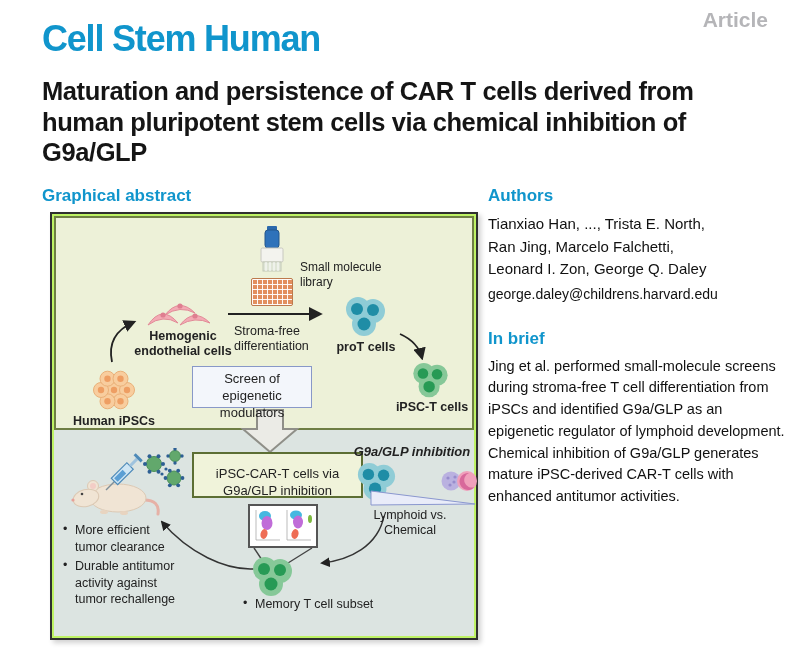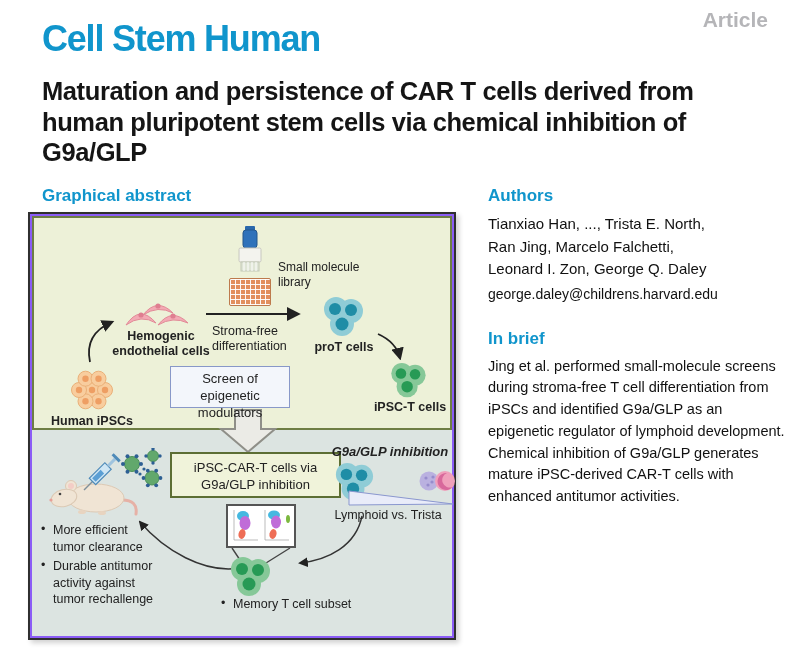--- a/index.html
+++ b/index.html
@@ -16,39 +16,39 @@
 
   
   .rightcol { position:absolute; left:488px; top:186px; width:302px; color:#111; }
   .authors-block { margin-top:7px; font-size:15px; line-height:1.5; }
   .corr-head { margin-top:28px; }
   .email { margin-top:5px; font-size:14px; }
   .brief-head { margin-top:27px; }
   .brief-text { margin-top:7px; font-size:14.5px; line-height:1.5; }
 
   
-  .figure { position:absolute; left:28px; top:212px; width:428px; height:428px;
-            border:2px solid #2f2f2f; background:#8b5cf6; padding:2px;
+  .figure { position:absolute; left:50px; top:212px; width:428px; height:428px;
+            border:2px solid #2f2f2f; background:#bef264; padding:2px;
             box-shadow:3px 3px 5px rgba(0,0,0,0.18); }
   .fig-inner { position:relative; width:420px; height:420px; }
   .panel-top { position:absolute; left:0; top:0; width:420px; height:214px;
                background:#edf1d8; border:2px solid #6e7e44; z-index:1; }
   .panel-bottom { position:absolute; left:0; top:214px; width:420px; height:206px;
                   background:#dce4e1; z-index:1; }
   .overlay { position:absolute; left:0; top:0; width:420px; height:420px; z-index:2; pointer-events:none; }
   .fig-item { position:absolute; z-index:3; color:#222; }
 
   .lbl { font-size:12px; line-height:1.22; }
   .lbl-b { font-size:12.5px; font-weight:bold; line-height:1.2; }
   .ctr { text-align:center; }
 
   .screen-box { left:138px; top:150px; width:120px; height:42px; background:#f3f6fb;
                 border:1.5px solid #8898c8; font-size:13px; line-height:1.3; text-align:center; padding-top:4px; }
   .car-box { left:138px; top:236px; width:171px; height:46px; background:#f0f3da;
-             border:2px solid #5c6e33; font-size:13px; line-height:1.3; text-align:center; padding-top:6px; }
+             border:2px solid #5c6e33; font-size:13px; line-height:1.3; text-align:center; padding-top:12px; }
 
   .plate { left:197px; top:62px; width:42px; height:28px; background-color:#e28f5e;
            border:1px solid #bd7a4d; border-radius:2px;
            background-image:
              repeating-linear-gradient(0deg, rgba(255,255,255,.95) 0 1px, transparent 1px 5px),
              repeating-linear-gradient(90deg, rgba(255,255,255,.95) 0 1px, transparent 1px 5px); }
 
   .flow-box { left:194px; top:288px; width:70px; height:44px; background:#fff; border:2px solid #555; padding:1px; }
 
   ul.bullets { list-style:none; }
@@ -182,21 +182,21 @@
           <circle cx="14" cy="16" r="1.6" fill="#978ccc"></circle>
         <circle cx="10" cy="19" r="1.6" fill="#978ccc"></circle>
           <circle cx="15" cy="11" r="1.6" fill="#978ccc"></circle>
         <circle cx="27" cy="15" r="10" fill="#f0a0bb"></circle>
         <path d="M29,7 a8.5,8.5 0 1,0 5.5,14 a6.5,6.5 0 1,1 -5.5,-14" fill="#d8689b"></path>
       </svg>
 
       <svg class="fig-item" style="left:316px; top:274px;" width="106" height="18" viewBox="0 0 106 18">
         <polygon points="1,1 105,14 1,15" fill="#e9ecf9" stroke="#8a97cf" stroke-width="1"></polygon>
       </svg>
-      <div class="fig-item lbl ctr" style="left:292px; top:292px; width:128px; font-size:12.5px;">Lymphoid vs. Trista</div>
+      <div class="fig-item lbl ctr" style="left:292px; top:292px; width:128px; font-size:12.5px;">Lymphoid vs. Chemical</div>
 
       <svg class="fig-item" style="left:12px; top:232px;" width="124" height="72" viewBox="0 0 124 72">
 
         <g>
           <g transform="translate(88,16)">
             <circle r="7.5" fill="#62a86c" stroke="#4c9159"></circle>
             <circle cx="9" cy="0" r="2" fill="#2d5f93"></circle>
               <circle cx="4.5" cy="7.8" r="2" fill="#2d5f93"></circle>
               <circle cx="-4.5" cy="7.8" r="2" fill="#2d5f93"></circle>
             <circle cx="-9" cy="0" r="2" fill="#2d5f93"></circle>

